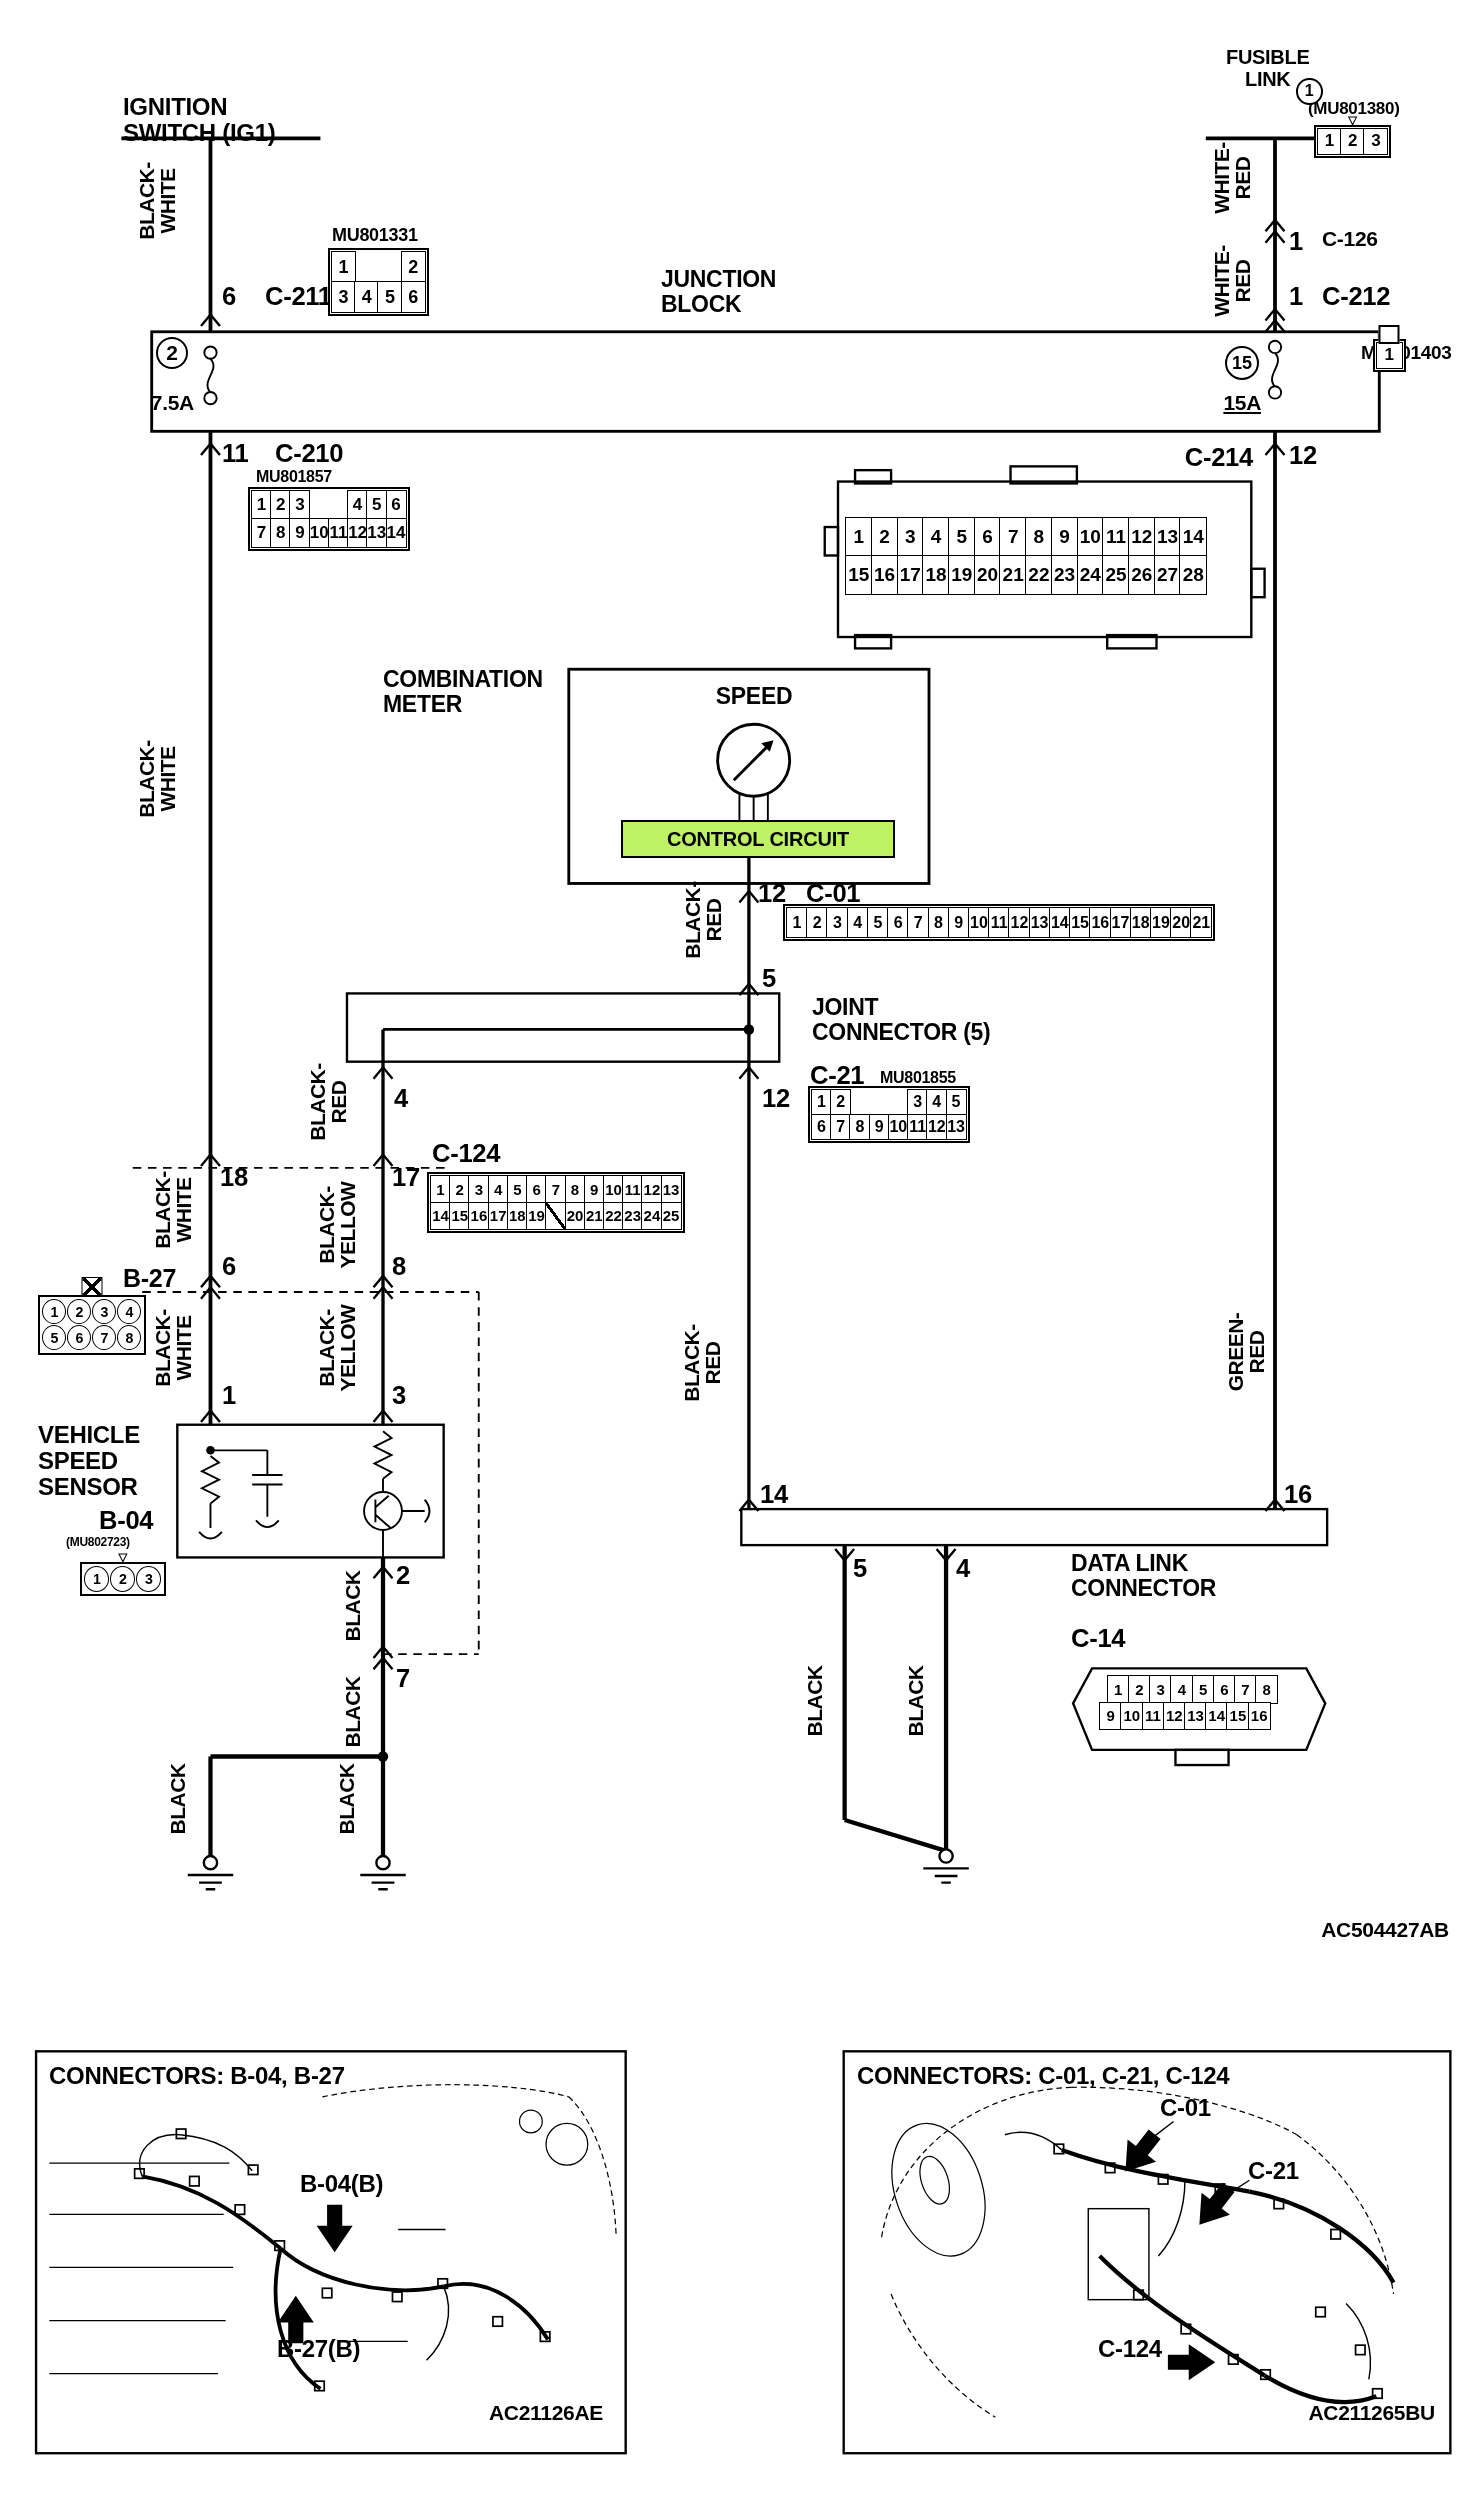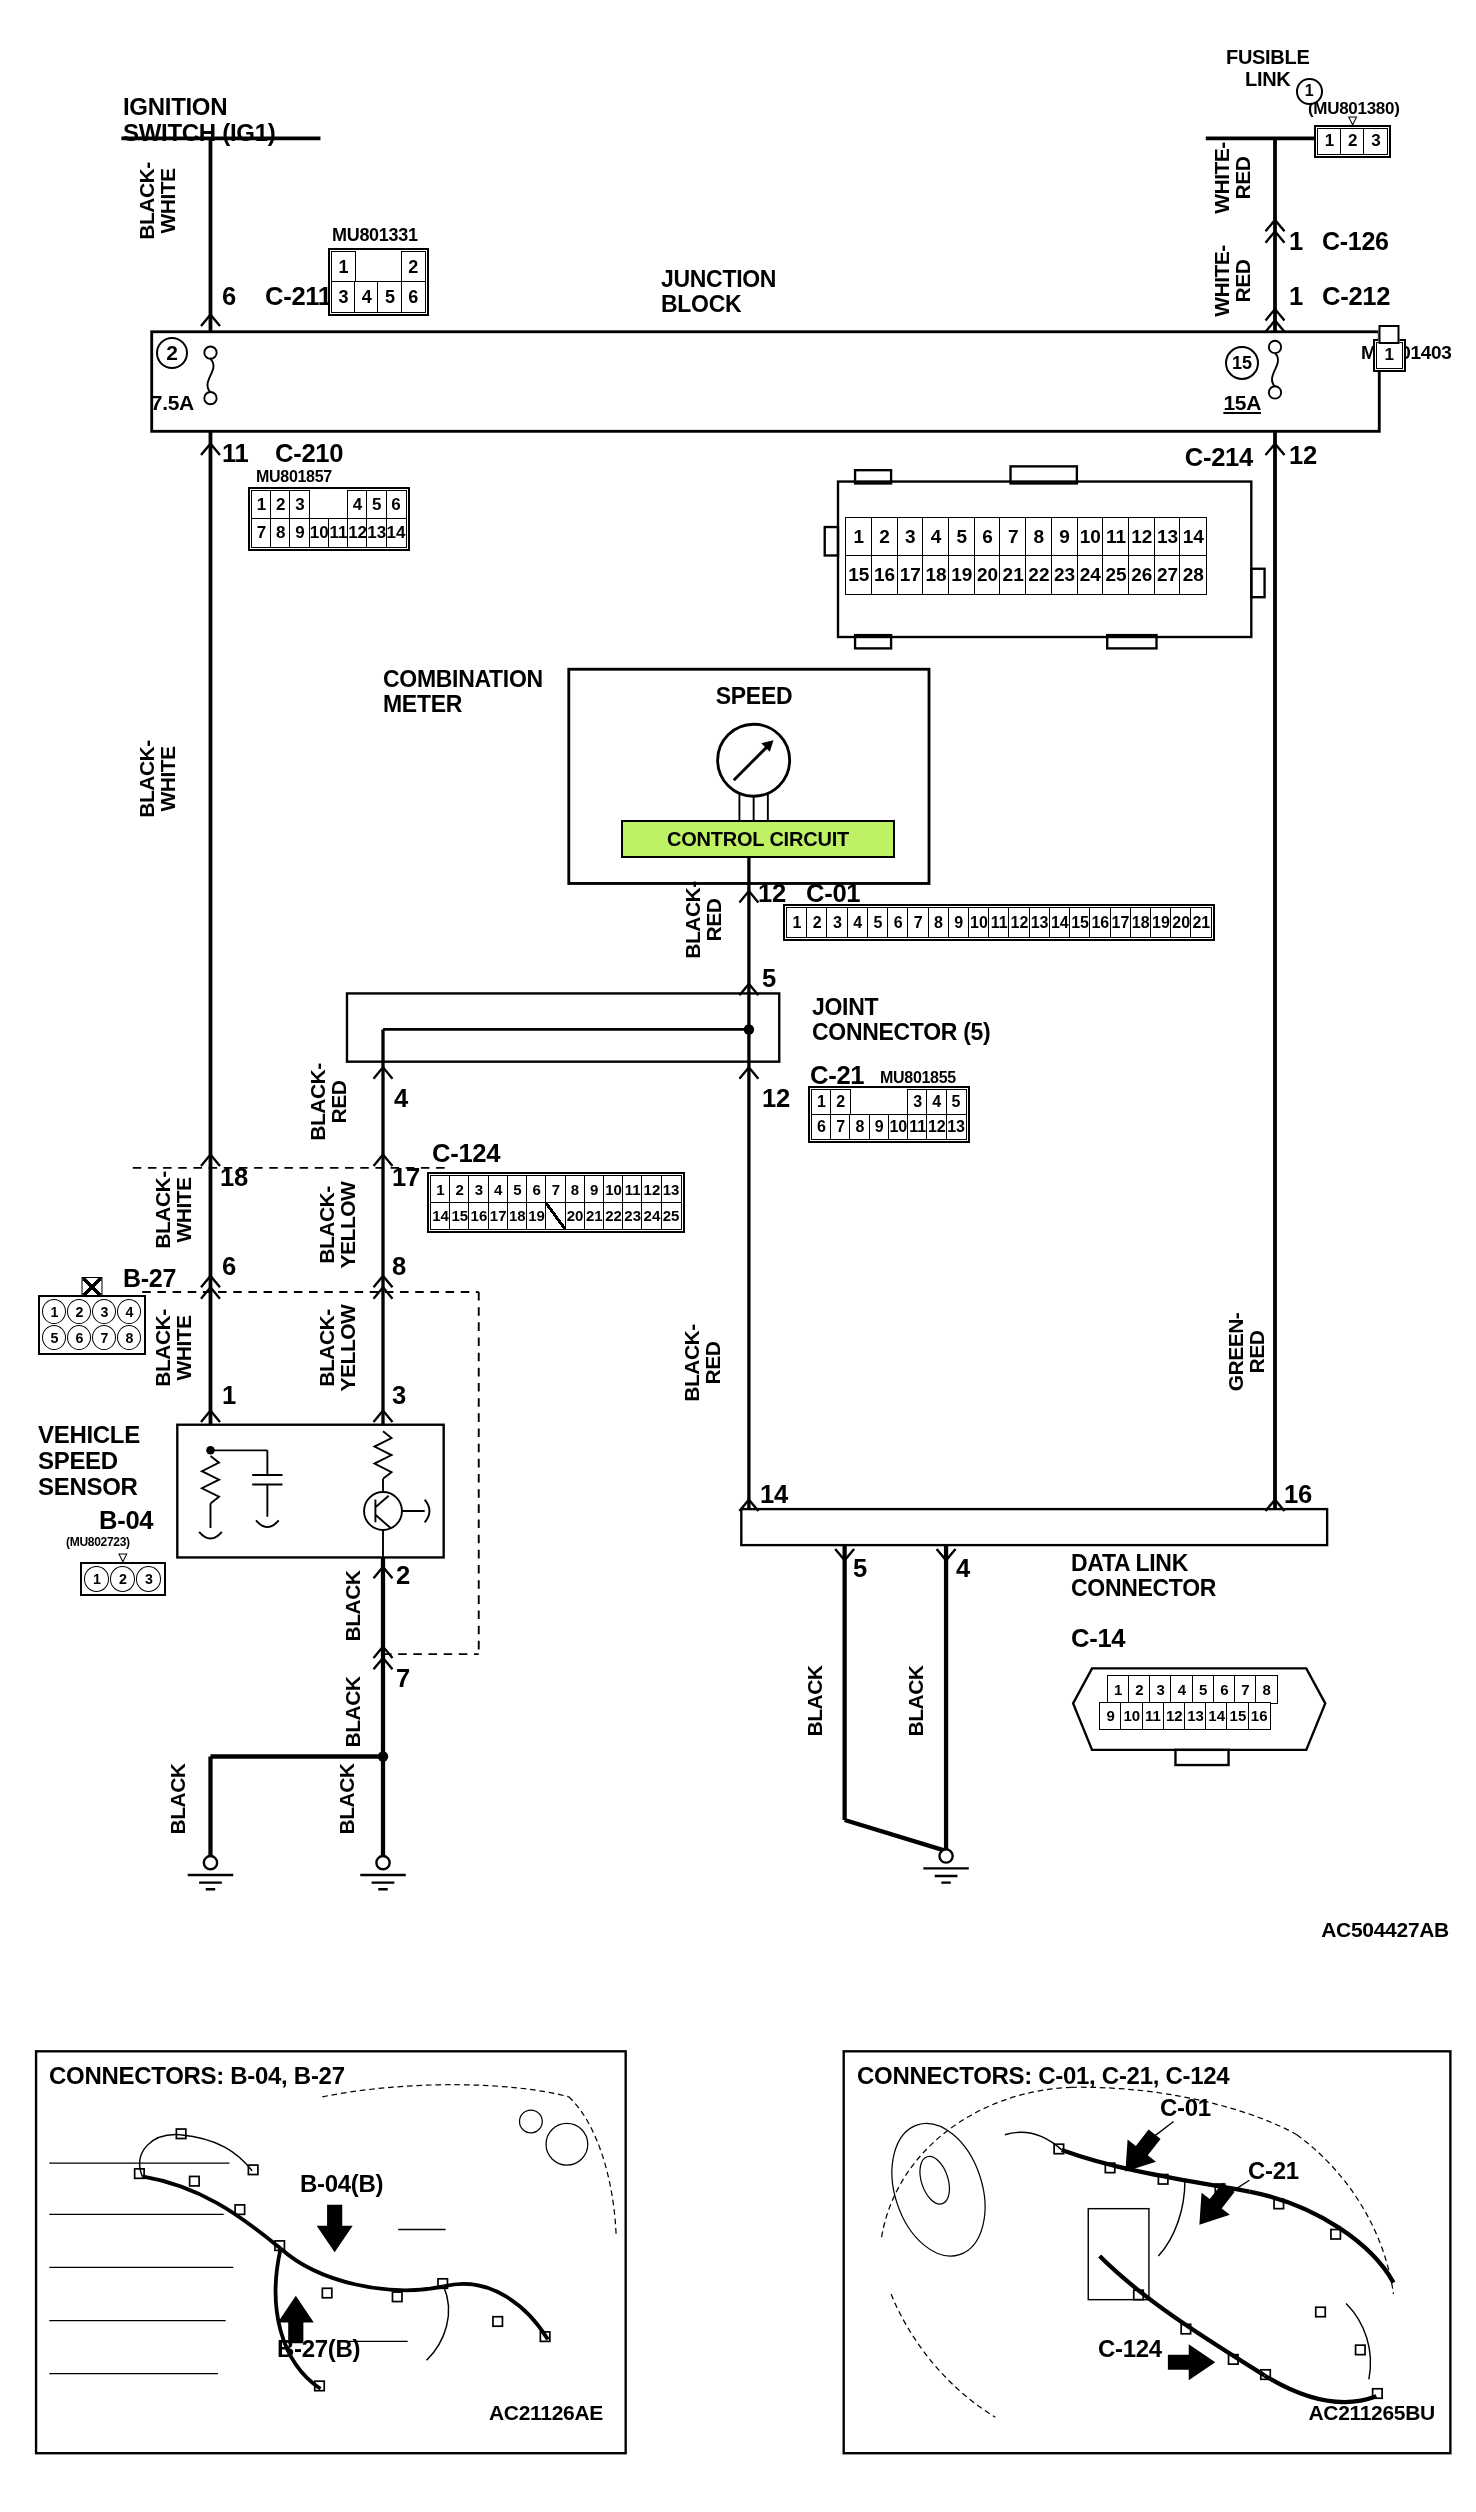--- a/index.html
+++ b/index.html
@@ -270,21 +270,21 @@
       <div class="lbl b" style="left: 265px; top: 283px; font-size: 25.6px;">C-211</div>
       <div class="lbl b r" style="left: 194px; top: 392px; font-size: 21px;">7.5A</div>
       <div class="lbl b r" style="left: 1261px; top: 392px; font-size: 21px; text-decoration: underline;">15A</div>
       <div class="lbl b" style="left: 222px; top: 440px; font-size: 25.6px;">11</div>
       <div class="lbl b" style="left: 275px; top: 440px; font-size: 25.6px;">C-210</div>
       <div class="lbl b" style="left: 256px; top: 468px; font-size: 16px;">MU801857</div>
       <div class="lbl b r" style="left: 1253px; top: 444px; font-size: 25.6px;">C-214</div>
       <div class="lbl b" style="left: 1289px; top: 442px; font-size: 25.6px;">12</div>
       <div class="lbl b" style="left: 1308px; top: 100px; font-size: 17px;">(MU801380)</div>
       <div class="lbl b" style="left: 1289px; top: 228px; font-size: 25.6px;">1</div>
-      <div class="lbl b" style="left: 1322px; top: 228px; font-size: 25px; text-align: right;">C-126</div>
+      <div class="lbl b" style="left: 1322px; top: 228px; font-size: 21px; text-align: right;">C-126</div>
       <div class="lbl b" style="left: 1289px; top: 283px; font-size: 25.6px;">1</div>
       <div class="lbl b" style="left: 1322px; top: 283px; font-size: 25.6px;">C-212</div>
       <div class="lbl b" style="left: 1361px; top: 303px; font-size: 19px; margin-top: 40px;">MU801403</div>
       <div class="lbl" style="left: 383px; top: 667px; font-size: 23px;">COMBINATION
 METER</div>
       <div class="lbl c" style="left: 754px; top: 684px; font-size: 23px;">SPEED</div>
       <div class="lbl b" style="left: 758px; top: 880px; font-size: 25.6px;">12</div>
       <div class="lbl b" style="left: 806px; top: 880px; font-size: 25.6px;">C-01</div>
       <div class="lbl b" style="left: 762px; top: 965px; font-size: 25.6px;">5</div>
       <div class="lbl" style="left: 812px; top: 995px; font-size: 23px;">JOINT

